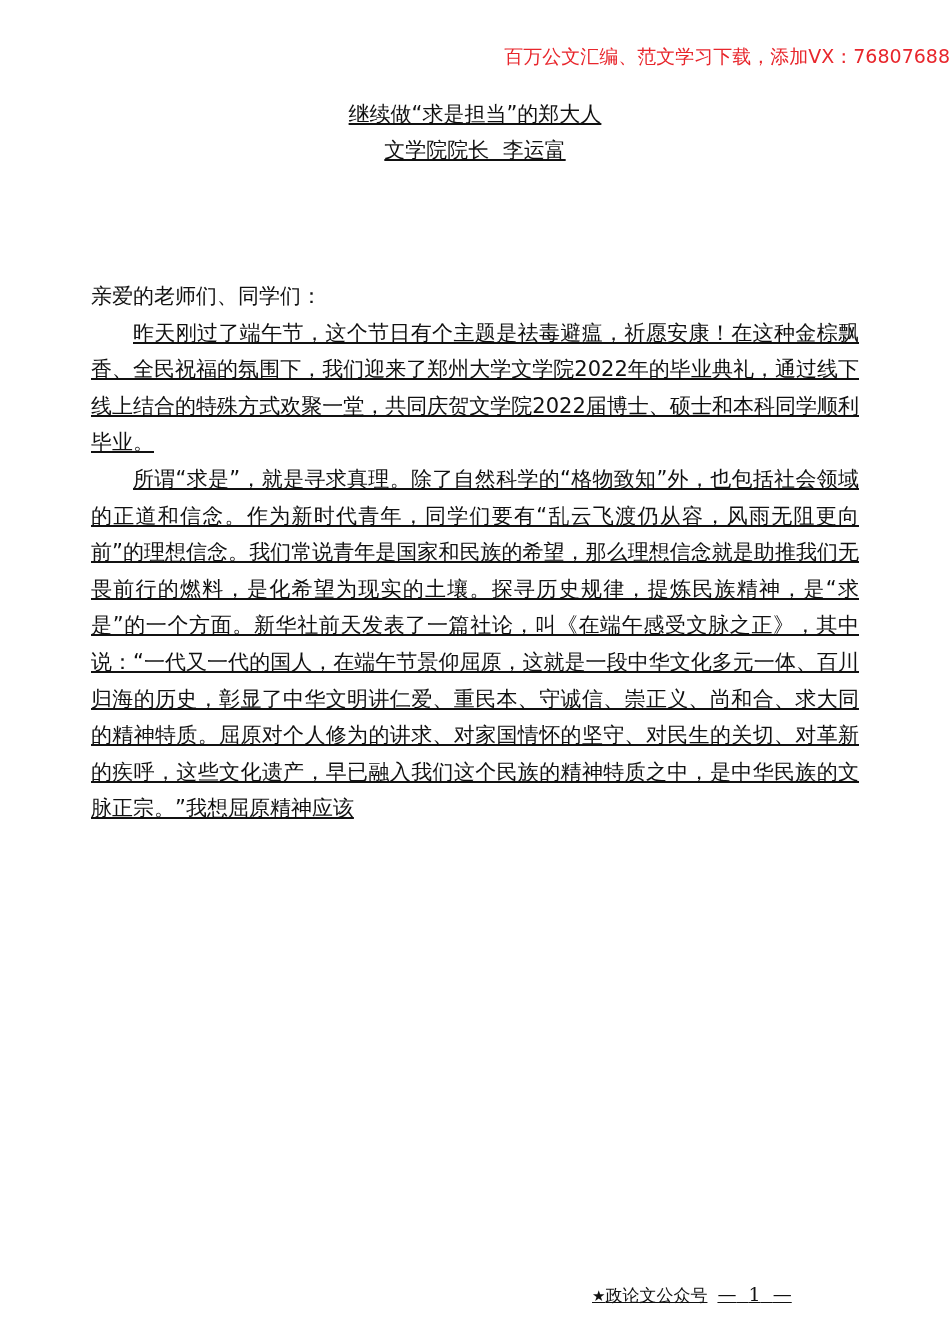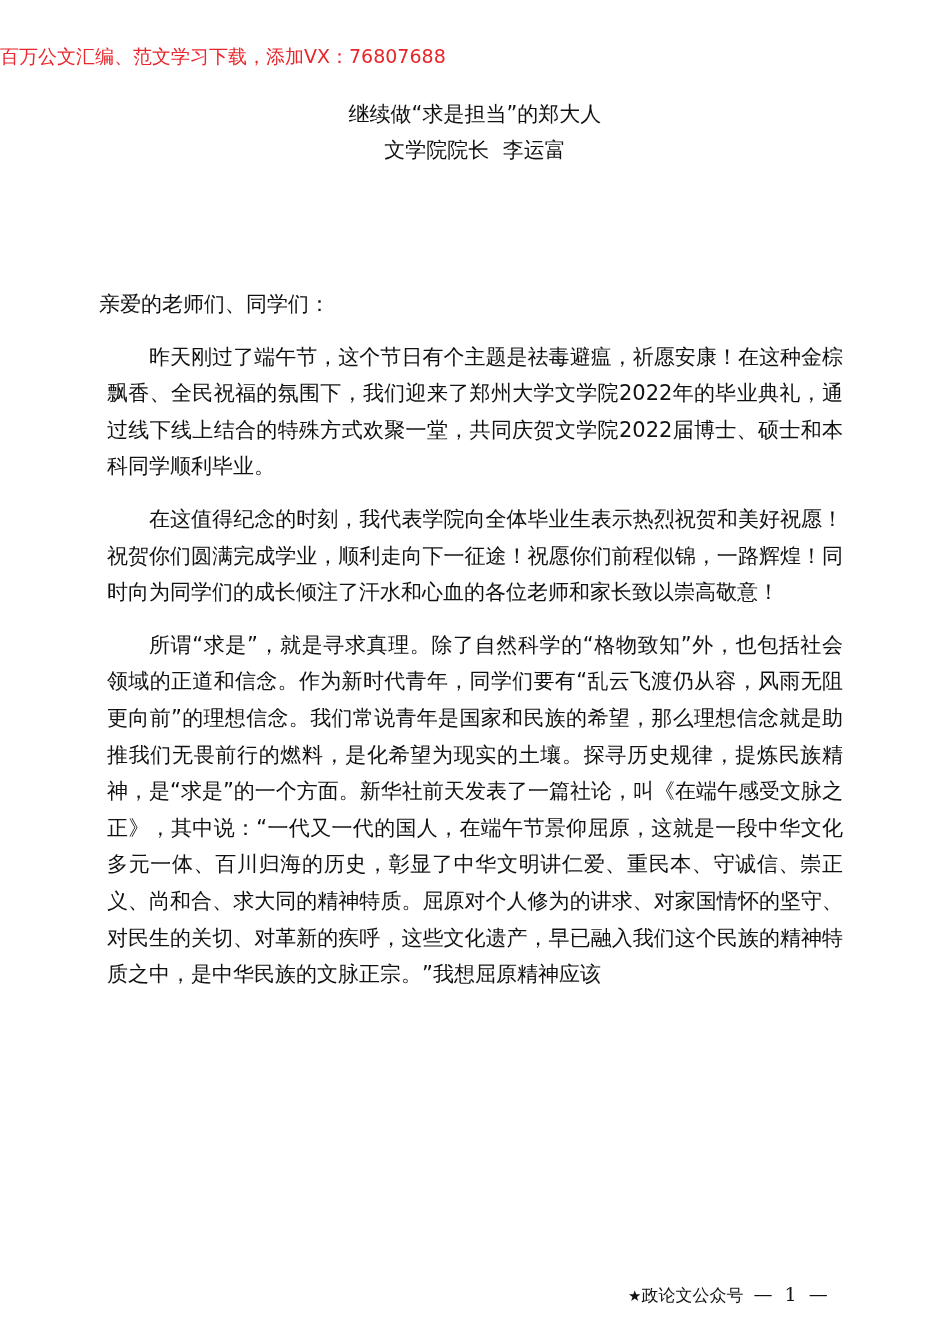--- a/index.html
+++ b/index.html
@@ -1,38 +1,37 @@
 <!DOCTYPE html>
 <html><head>
 <meta charset="utf-8">
 <style>
   html, body { margin: 0; padding: 0; background: #ffffff; }
   body { width: 950px; height: 1344px; position: relative; overflow: hidden;
          font-family: "DejaVu Sans", "Liberation Sans", sans-serif; color: #111111; }
-  .watermark { position: absolute; top: 44px; left: 0; width: 950px; text-align: left;
+  .watermark { position: absolute; top: 44px; left: 0; width: 950px; text-align: right;
                font-size: 19px; color: #e8262c; letter-spacing: 0px; }
-  .title-block { position: absolute; top: 96px; left: 0; width: 950px; text-align: center; }
+  .title-block { position: absolute; top: 96px; left: 0; width: 950px; text-align: center; text-decoration: underline; }
   .title-line { font-size: 21px; line-height: 36px; height: 36px; white-space: pre; }
   .body { position: absolute; top: 278px; left: 91px; width: 768px; font-size: 21px; line-height: 36.6px; }
-  .salutation { margin: 8px; }
-  .para { margin: 16px; text-indent: 2em; text-align: justify; text-justify: inter-character; }
-  .footer { position: absolute; top: 1283px; left: 628px; font-size: 17px; white-space: pre; }
+  .salutation { margin: 0; }
+  .para { margin: 0; text-indent: 2em; text-align: justify; text-justify: inter-character; text-decoration: underline; }
+  .footer { position: absolute; top: 1283px; left: 592px; font-size: 17px; white-space: pre; text-decoration: underline; }
   .footer .star { font-size: 15px; }
   .footer .pagenum { font-family: "DejaVu Serif", "Liberation Serif", serif; font-size: 19px; margin-left: 10px; }
 </style>
 </head>
 <body>
 
 <div class="watermark">百万公文汇编、范文学习下载，添加VX：76807688</div>
 
 <div class="title-block">
   <div class="title-line">继续做“求是担当”的郑大人</div>
   <div class="title-line">文学院院长  李运富</div>
 </div>
 
 <div class="body">
   <p class="salutation">亲爱的老师们、同学们：</p>
   <p class="para">昨天刚过了端午节，这个节日有个主题是祛毒避瘟，祈愿安康！在这种金棕飘香、全民祝福的氛围下，我们迎来了郑州大学文学院2022年的毕业典礼，通过线下线上结合的特殊方式欢聚一堂，共同庆贺文学院2022届博士、硕士和本科同学顺利毕业。</p>
-  <p class="para">在这值得纪念的时刻，我代表学院向全体毕业生表示热烈祝贺和美好祝愿！祝贺你们圆满完成学业，顺利走向下一征途！祝愿你们前程似锦，一路辉煌！同时向为同学们的成长倾注了汗水和心血的各位老师和家长致以崇高敬意！</p>
   <p class="para">所谓“求是”，就是寻求真理。除了自然科学的“格物致知”外，也包括社会领域的正道和信念。作为新时代青年，同学们要有“乱云飞渡仍从容，风雨无阻更向前”的理想信念。我们常说青年是国家和民族的希望，那么理想信念就是助推我们无畏前行的燃料，是化希望为现实的土壤。探寻历史规律，提炼民族精神，是“求是”的一个方面。新华社前天发表了一篇社论，叫《在端午感受文脉之正》，其中说：“一代又一代的国人，在端午节景仰屈原，这就是一段中华文化多元一体、百川归海的历史，彰显了中华文明讲仁爱、重民本、守诚信、崇正义、尚和合、求大同的精神特质。屈原对个人修为的讲求、对家国情怀的坚守、对民生的关切、对革新的疾呼，这些文化遗产，早已融入我们这个民族的精神特质之中，是中华民族的文脉正宗。”我想屈原精神应该</p>
 </div>
 
 <div class="footer"><span class="star">★</span><span>政论文公众号</span><span class="pagenum"><span>—</span>  <span>1</span>  <span>—</span></span></div>
 
 </body></html>

